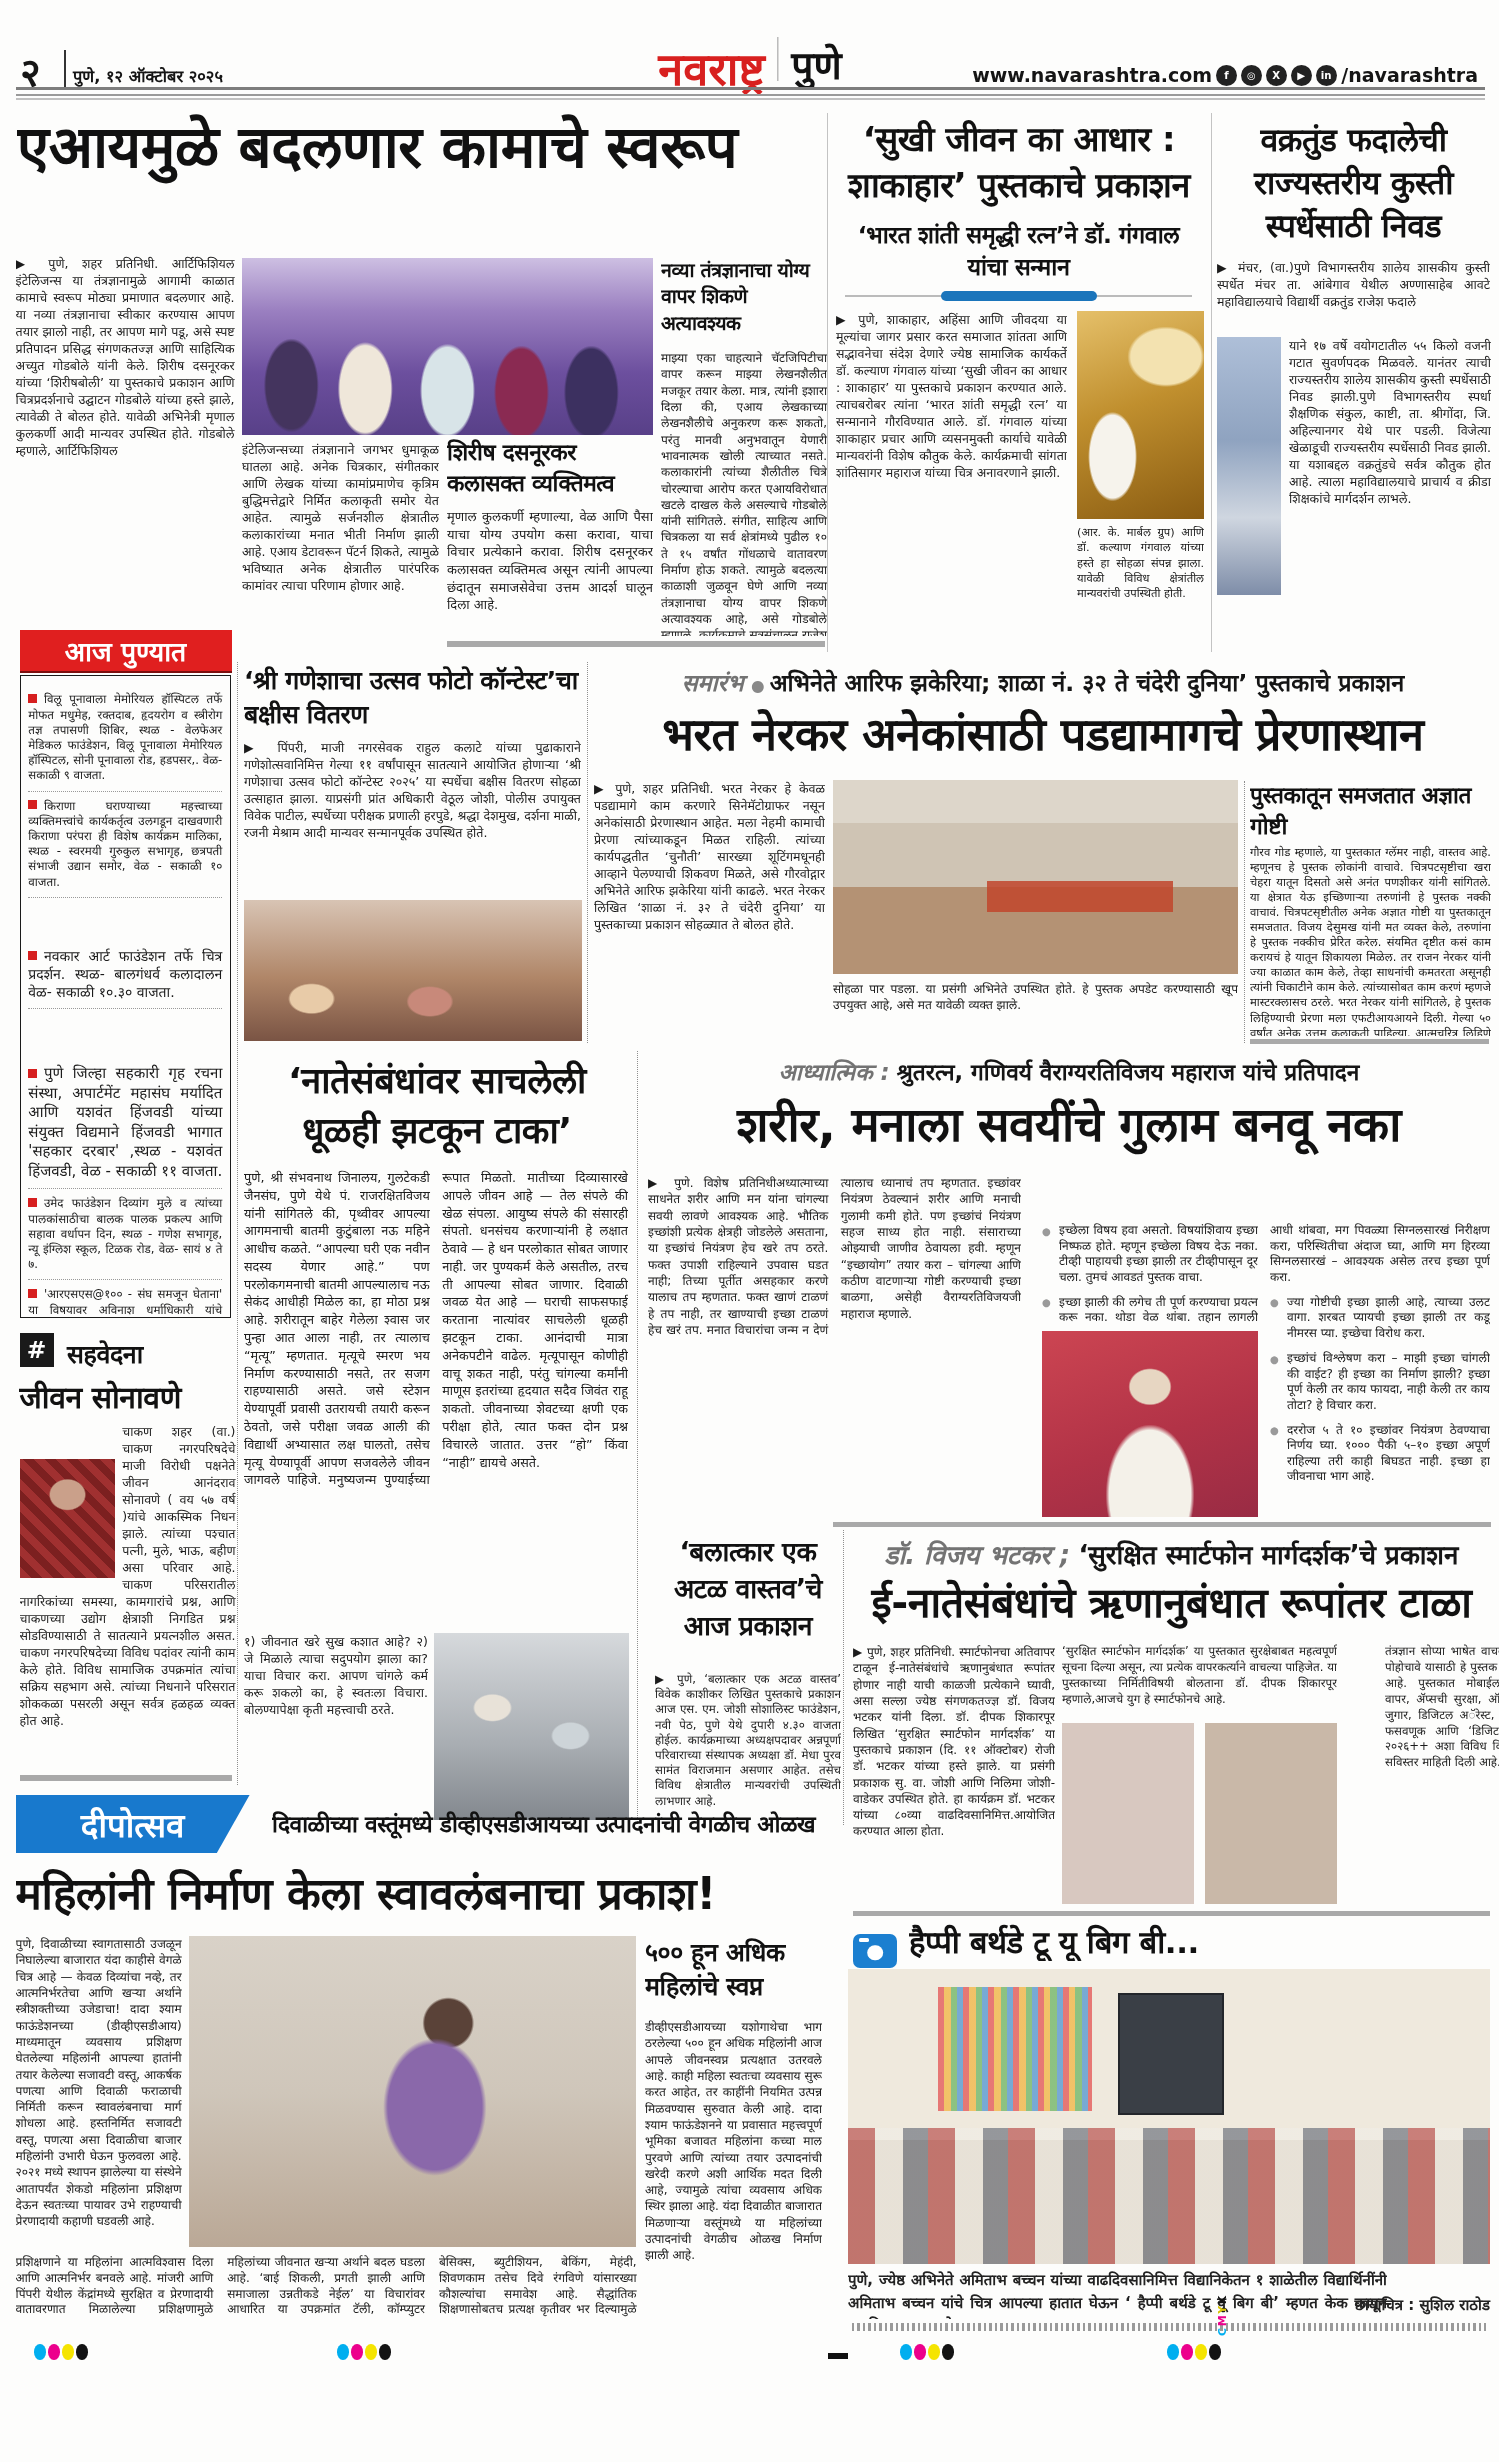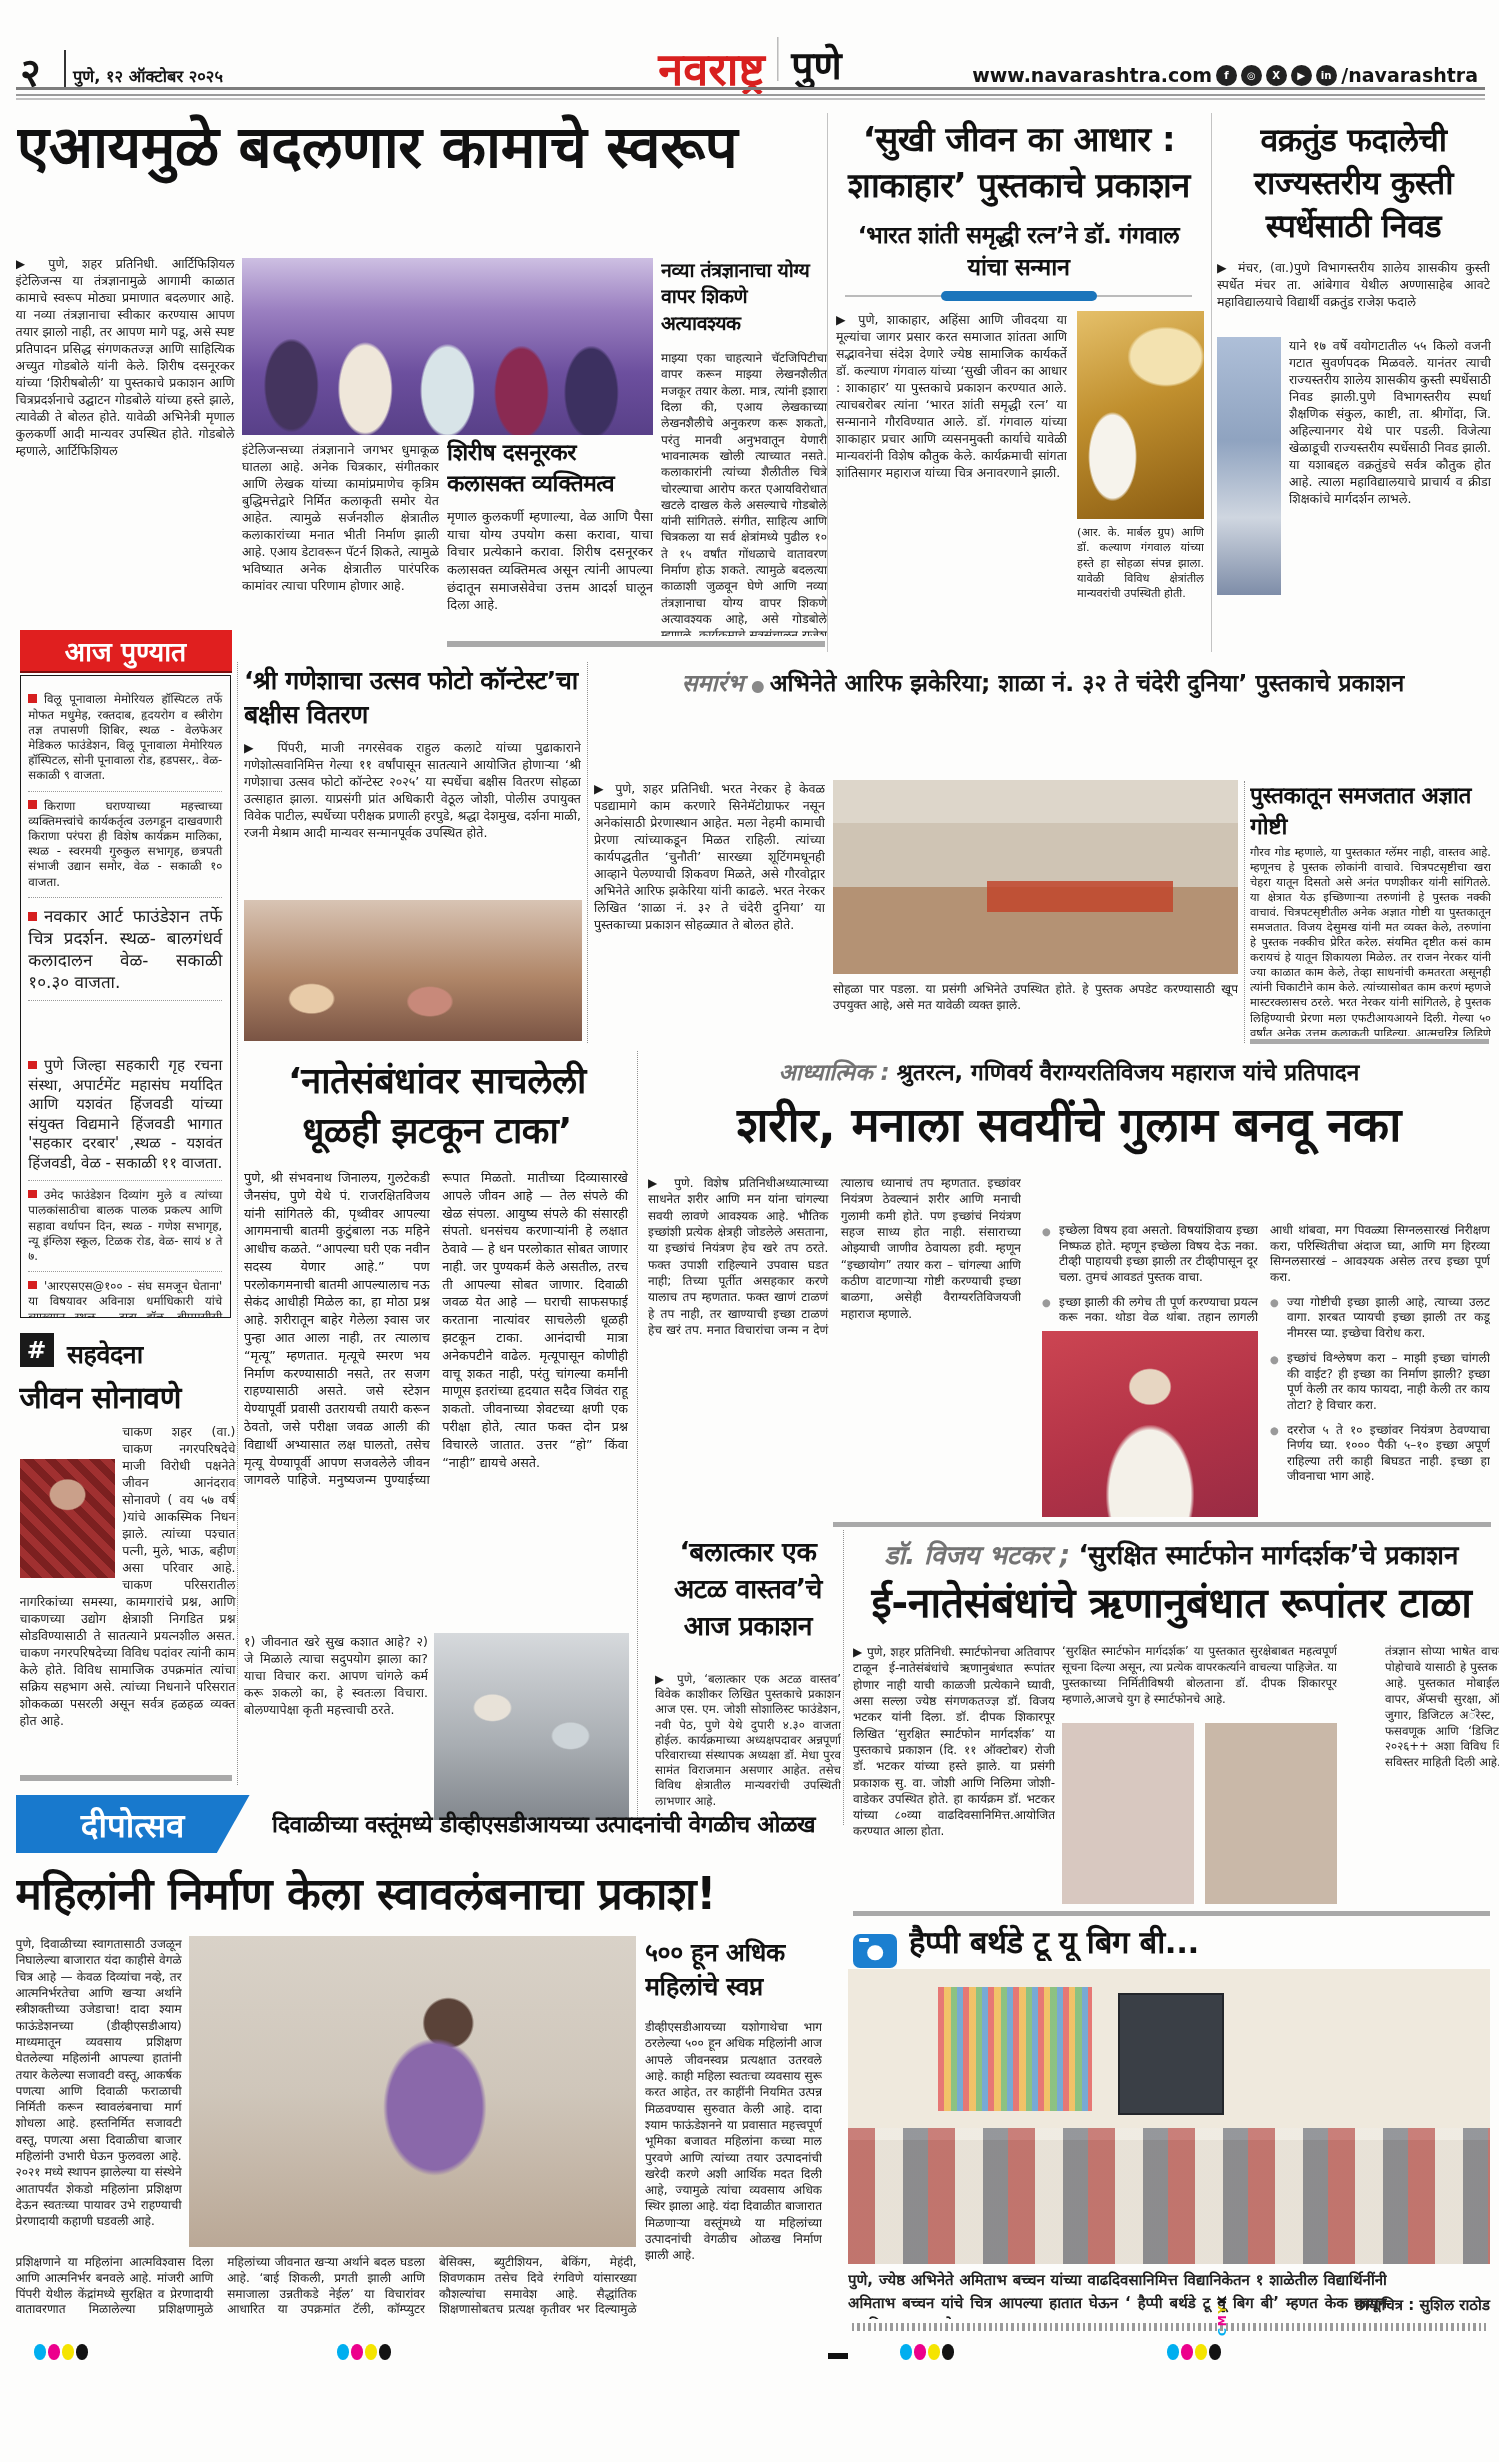--- a/index.html
+++ b/index.html
@@ -143,21 +143,21 @@
 
   <div class="abs headline center clip" style="left:1217px;top:119px;width:273px;height:133px;font-size:32px;line-height:1.35;">वक्रतुंड फदालेची राज्यस्तरीय कुस्ती स्पर्धेसाठी निवड</div>
   <div class="abs body-text just clip" style="left:1217px;top:259px;width:273px;height:73px;">▶ मंचर, (वा.)पुणे विभागस्तरीय शालेय शासकीय कुस्ती स्पर्धेत मंचर ता. आंबेगाव येथील अण्णासाहेब आवटे महाविद्यालयाचे विद्यार्थी वक्रतुंड राजेश फदाले</div>
   <div class="photo ph-sport" style="left:1217px;top:337px;width:64px;height:258px;"></div>
   <div class="abs body-text just clip" style="left:1289px;top:337px;width:202px;height:314px;">याने १७ वर्षे वयोगटातील ५५ किलो वजनी गटात सुवर्णपदक मिळवले. यानंतर त्याची राज्यस्तरीय शालेय शासकीय कुस्ती स्पर्धेसाठी निवड झाली.पुणे विभागस्तरीय स्पर्धा शैक्षणिक संकुल, काष्टी, ता. श्रीगोंदा, जि. अहिल्यानगर येथे पार पडली. विजेत्या खेळाडूची राज्यस्तरीय स्पर्धेसाठी निवड झाली. या यशाबद्दल वक्रतुंडचे सर्वत्र कौतुक होत आहे. त्याला महाविद्यालयाचे प्राचार्य व क्रीडा शिक्षकांचे मार्गदर्शन लाभले.</div>
 
   <div class="abs aaj-head" style="left:19.5px;top:630px;width:212px;height:41px;font-size:26.6px;">आज पुण्यात</div>
   <div class="abs aaj-box clip" style="left:19.5px;top:675px;width:194px;height:622px;">
     <div class="aaj-item body-text just" style="font-size:11.7px;line-height:1.3;">विलू पूनावाला मेमोरियल हॉस्पिटल तर्फे मोफत मधुमेह, रक्तदाब, हृदयरोग व स्त्रीरोग तज्ञ तपासणी शिबिर, स्थळ - वेलफेअर मेडिकल फाउंडेशन, विलू पूनावाला मेमोरियल हॉस्पिटल, सोनी पूनावाला रोड, हडपसर,. वेळ- सकाळी ९ वाजता.</div>
     <div class="aaj-item body-text just" style="font-size:11.7px;line-height:1.3;">किराणा घराण्याच्या महत्त्वाच्या व्यक्तिमत्त्वांचे कार्यकर्तृत्व उलगडून दाखवणारी किराणा परंपरा ही विशेष कार्यक्रम मालिका, स्थळ - स्वरमयी गुरुकुल सभागृह, छत्रपती संभाजी उद्यान समोर, वेळ - सकाळी १० वाजता.</div>
-    <div class="aaj-item body-text just" style="font-size:17px;line-height:1.3;">नवकार आर्ट फाउंडेशन तर्फे चित्र प्रदर्शन. स्थळ- बालगंधर्व कलादालन वेळ- सकाळी १०.३० वाजता.</div>
+    <div class="aaj-item body-text just" style="font-size:14px;line-height:1.3;margin-top:42px;">नवकार आर्ट फाउंडेशन तर्फे चित्र प्रदर्शन. स्थळ- बालगंधर्व कलादालन वेळ- सकाळी १०.३० वाजता.</div>
     <div class="aaj-item body-text just" style="font-size:15px;line-height:1.3;margin-top:48px;">पुणे जिल्हा सहकारी गृह रचना संस्था, अपार्टमेंट महासंघ मर्यादित आणि यशवंत हिंजवडी यांच्या संयुक्त विद्यमाने हिंजवडी भागात 'सहकार दरबार' ,स्थळ - यशवंत हिंजवडी, वेळ - सकाळी ११ वाजता.</div>
     <div class="aaj-item body-text just" style="font-size:11.7px;line-height:1.3;">उमेद फाउंडेशन दिव्यांग मुले व त्यांच्या पालकांसाठीचा बालक पालक प्रकल्प आणि सहावा वर्धापन दिन, स्थळ - गणेश सभागृह, न्यू इंग्लिश स्कूल, टिळक रोड, वेळ- सायं ४ ते ७.</div>
     <div class="aaj-item body-text just" style="font-size:11.7px;line-height:1.3;">'आरएसएस@१०० - संघ समजून घेताना' या विषयावर अविनाश धर्माधिकारी यांचे व्याख्यान स्थळ - टाटा हॉल, बीएमसीसी कॉलेज, डेक्कन वेळ - सायं. ४.३० ते ७.</div>
     <div class="aaj-item body-text just" style="font-size:11.7px;line-height:1.3;">आडकर फाउंडेशन तर्फे ज्येष्ठ लेखक दिग्दर्शक रंगकर्मी अशोक समल लिखित 'द्रौपदी काल... आज...उद्या' द्रौपदीचे विदर्भ उलगडणाऱ्या कादंबरीचा प्रकाशन सोहळा स्थळ - महाराष्ट्र साहित्य परिषदेचे सभागृह वेळ - सायं ५.३० वाजता.</div>
 
   </div>
 
   <div class="abs" style="left:19.5px;top:1333px;width:34px;height:34px;background:#1a1a1a;color:#fff;display:flex;align-items:center;justify-content:center;font-size:23.4px;font-weight:700;">#</div>
   <div class="abs headline" style="left:67px;top:1336px;font-size:25px;">सहवेदना</div>
   <div class="abs headline" style="left:19.5px;top:1376px;font-size:30px;">जीवन सोनावणे</div>
@@ -175,20 +175,21 @@
 
   <div class="abs headline clip" style="left:244px;top:664px;width:337px;height:69px;font-size:25px;line-height:1.35;">‘श्री गणेशाचा उत्सव फोटो कॉन्टेस्ट’चा बक्षीस वितरण</div>
   <div class="abs body-text just clip" style="left:244px;top:739px;width:337px;height:155px;">▶ पिंपरी, माजी नगरसेवक राहुल कलाटे यांच्या पुढाकाराने गणेशोत्सवानिमित्त गेल्या ११ वर्षांपासून सातत्याने आयोजित होणाऱ्या ‘श्री गणेशाचा उत्सव फोटो कॉन्टेस्ट २०२५’ या स्पर्धेचा बक्षीस वितरण सोहळा उत्साहात झाला. याप्रसंगी प्रांत अधिकारी वेठूल जोशी, पोलीस उपायुक्त विवेक पाटील, स्पर्धेच्या परीक्षक प्रणाली हरपुडे, श्रद्धा देशमुख, दर्शना माळी, रजनी मेश्राम आदी मान्यवर सन्मानपूर्वक उपस्थित होते.</div>
   <div class="photo ph-crowd-warm" style="left:244px;top:900px;width:338px;height:141px;"></div>
 
   <div class="abs center nowrap clip" style="left:594px;top:666px;width:898px;height:34px;font-size:23.4px;">
     <span class="kicker-red">समारंभ</span>
     <span style="color:#888;font-size:15.6px;"> ● </span>
     <span class="bold">अभिनेते आरिफ झकेरिया; शाळा नं. ३२ ते चंदेरी दुनिया’ पुस्तकाचे प्रकाशन</span>
   </div>
+  <div class="abs headline center nowrap clip" style="left:594px;top:705px;width:898px;height:66px;font-size:45px;line-height:1.35;">भरत नेरकर अनेकांसाठी पडद्यामागचे प्रेरणास्थान</div>
   <div class="abs body-text just clip" style="left:594px;top:780px;width:231px;height:262px;">▶ पुणे, शहर प्रतिनिधी. भरत नेरकर हे केवळ पडद्यामागे काम करणारे सिनेमॅटोग्राफर नसून अनेकांसाठी प्रेरणास्थान आहेत. मला नेहमी कामाची प्रेरणा त्यांच्याकडून मिळत राहिली. त्यांच्या कार्यपद्धतीत ‘चुनौती’ सारख्या शूटिंगमधूनही आव्हाने पेलण्याची शिकवण मिळते, असे गौरवोद्गार अभिनेते आरिफ झकेरिया यांनी काढले. भरत नेरकर लिखित ‘शाळा नं. ३२ ते चंदेरी दुनिया’ या पुस्तकाच्या प्रकाशन सोहळ्यात ते बोलत होते.</div>
   <div class="photo ph-hall" style="left:833px;top:780px;width:405px;height:194px;">
       <span class="banner"></span>
     </div>
   <div class="abs body-text just clip" style="left:833px;top:981px;width:405px;height:59px;font-size:12px;">सोहळा पार पडला. या प्रसंगी अभिनेते उपस्थित होते. हे पुस्तक अपडेट करण्यासाठी खूप उपयुक्त आहे, असे मत यावेळी व्यक्त झाले.</div>
   <div class="abs headline clip" style="left:1250px;top:780px;width:241px;height:61px;font-size:22.7px;line-height:1.35;">पुस्तकातून समजतात अज्ञात गोष्टी</div>
   <div class="abs body-text just clip" style="left:1250px;top:845px;width:241px;height:191px;font-size:11.4px;line-height:1.32;">गौरव गोड म्हणाले, या पुस्तकात ग्लॅमर नाही, वास्तव आहे. म्हणूनच हे पुस्तक लोकांनी वाचावे. चित्रपटसृष्टीचा खरा चेहरा यातून दिसतो असे अनंत पणशीकर यांनी सांगितले. या क्षेत्रात येऊ इच्छिणाऱ्या तरुणांनी हे पुस्तक नक्की वाचावं. चित्रपटसृष्टीतील अनेक अज्ञात गोष्टी या पुस्तकातून समजतात. विजय देसुमख यांनी मत व्यक्त केले, तरुणांना हे पुस्तक नक्कीच प्रेरित करेल. संयमित दृष्टीत कसं काम करायचं हे यातून शिकायला मिळेल. तर राजन नेरकर यांनी ज्या काळात काम केले, तेव्हा साधनांची कमतरता असूनही त्यांनी चिकाटीने काम केले. त्यांच्यासोबत काम करणं म्हणजे मास्टरक्लासच ठरले. भरत नेरकर यांनी सांगितले, हे पुस्तक लिहिण्याची प्रेरणा मला एफटीआयआयने दिली. गेल्या ५० वर्षांत अनेक उत्तम कलाकृती पाहिल्या. आत्मचरित्र लिहिणे सोपे नव्हते. अनेक प्रकाशकांनी नकार दिला, मात्र या प्रकाशनाने विश्वास दाखवला आणि हे पुस्तक प्रकाशित केले. हे पुस्तक मी माझ्या आईला अर्पण केले आहे जिच्या साथीत माझा हा प्रवास झाला. कार्यक्रमाचे सूत्रसंचालन मिलिंद दामले यांनी केले तर आभार भरत नेरकर यांनी मानले.</div>
   <div class="abs graybar" style="left:1250px;top:1039px;width:239px;height:4.7px;"></div>
 
   <div class="abs headline center clip" style="left:248px;top:1056px;width:378px;height:105px;font-size:36px;line-height:1.4;">‘नातेसंबंधांवर साचलेली धूळही झटकून टाका’</div>

